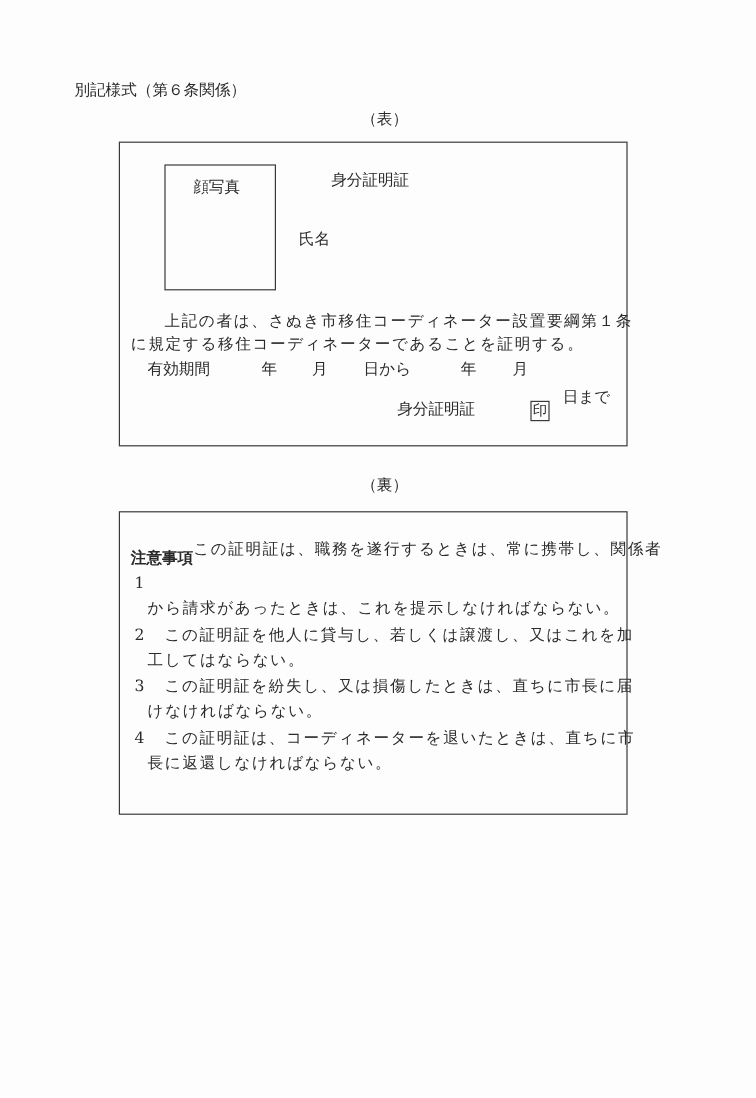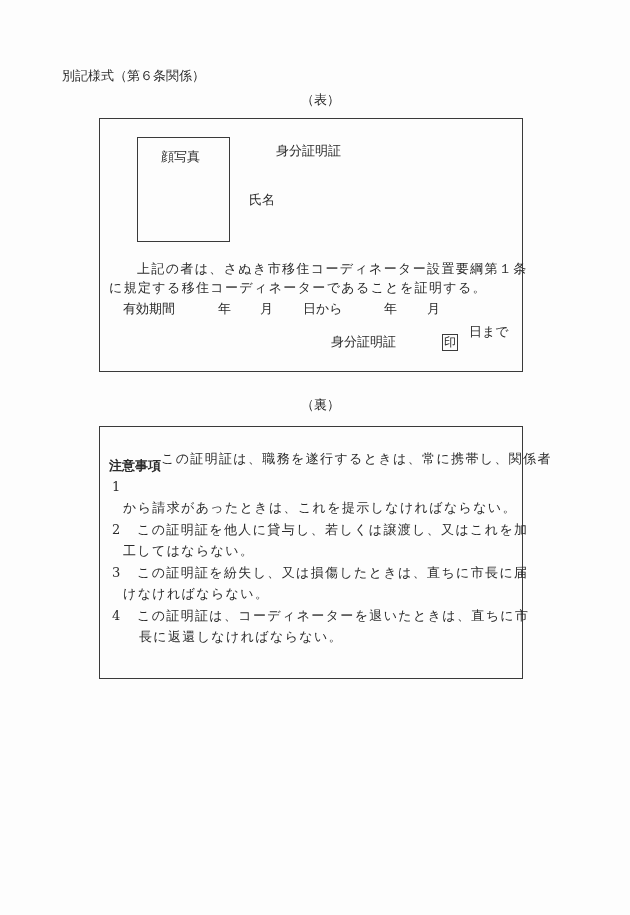--- a/index.html
+++ b/index.html
@@ -74,15 +74,15 @@
     <div class="abs" style="left:123px; top:544px; letter-spacing:1.35px;">工してはならない。</div>
   </div>
   <div>
     <div class="abs" style="left:112px; top:566px;">3</div>
     <div class="abs" style="left:137px; top:566px; letter-spacing:1.35px;">この証明証を紛失し、又は損傷したときは、直ちに市長に届</div>
     <div class="abs" style="left:123px; top:587px; letter-spacing:1.35px;">けなければならない。</div>
   </div>
   <div>
     <div class="abs" style="left:112px; top:609px;">4</div>
     <div class="abs" style="left:137px; top:609px; letter-spacing:1.35px;">この証明証は、コーディネーターを退いたときは、直ちに市</div>
-    <div class="abs" style="left:123px; top:630px; letter-spacing:1.35px;margin-left:16px;">長に返還しなければならない。</div>
+    <div class="abs" style="left:123px; top:630px; letter-spacing:1.35px;">長に返還しなければならない。</div>
   </div>
 </div>
 
 </body></html>

